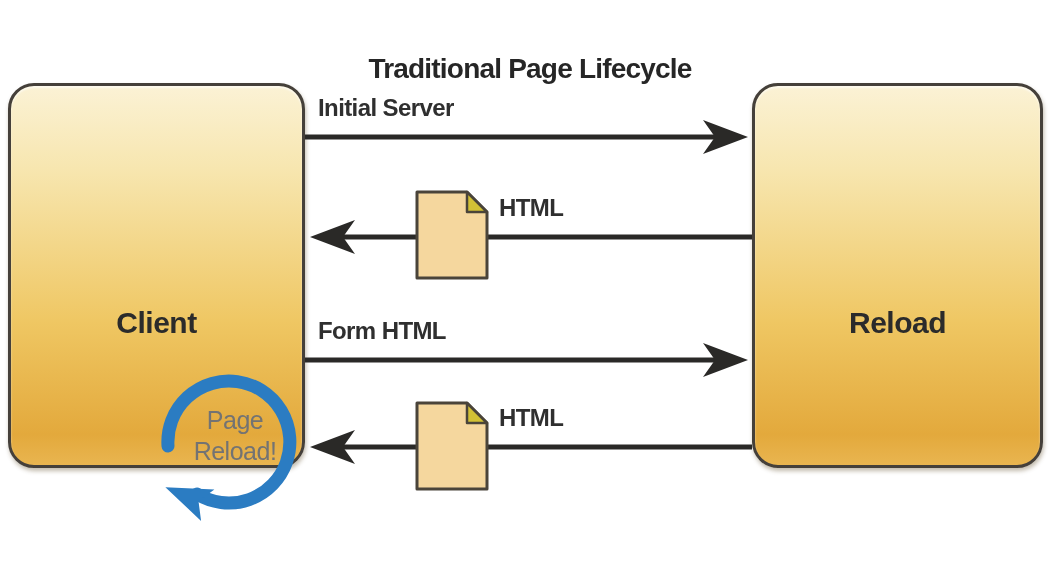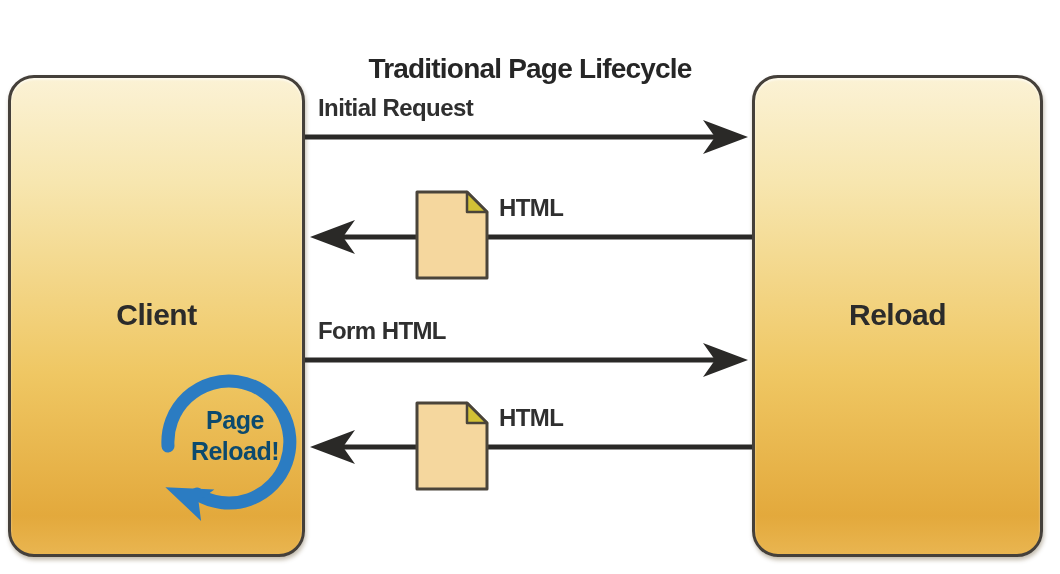--- a/index.html
+++ b/index.html
@@ -11,21 +11,21 @@
     font-family:"Liberation Sans", sans-serif;
   }
   .diagram-title{
     position:absolute;left:0;top:13px;width:1060px;
     text-align:center;
     font-size:28px;font-weight:700;letter-spacing:-0.8px;
     color:#262626;
     margin-top:40px;
   }
   .node-box{
-    position:absolute;top:75px;height:482px;
+    position:absolute;top:83px;height:385px;
     box-sizing:border-box;
     border:3px solid #45403a;
     border-radius:26px;
     background:linear-gradient(180deg,#fbf2d5 0%,#f7e6af 22%,#efc763 62%,#e3a93c 92%,#e9b550 100%);
     box-shadow:1px 3px 4px rgba(80,60,20,0.35), inset 0 2px 2px rgba(255,255,255,0.6);
   }
   .node-box.client{left:8px;width:297px;}
   .node-box.server{left:752px;width:291px;}
   .node-label{
     position:absolute;left:0;right:0;top:220px;
@@ -39,22 +39,22 @@
     font-size:24px;font-weight:700;letter-spacing:-0.6px;
     color:#2f2f2f;white-space:nowrap;
   }
   .flow-label.initial-request{left:318px;top:94px;}
   .flow-label.html-1{left:499px;top:194px;}
   .flow-label.form-post{left:318px;top:317px;}
   .flow-label.html-2{left:499px;top:404px;}
   .reload-text{
     position:absolute;left:170px;top:405px;width:130px;
     text-align:center;
-    font-size:25px;font-weight:700;letter-spacing:-0.5px;
-    color:#0c4a6e;line-height:31px;
+    font-size:25px;font-weight:400;letter-spacing:-0.5px;
+    color:#737373;line-height:31px;
   }
 </style>
 </head>
 <body>
 
 <div class="canvas">
 
   <div class="diagram-title">Traditional Page Lifecycle</div>
 
   <div class="node-box client">
@@ -106,21 +106,21 @@
     </g>
 
     <g>
       <path d="M 168 446 A 61 61 0 1 1 197 494" fill="none" stroke="#2b7cc2" stroke-width="13" stroke-linecap="round"></path>
       <g transform="translate(193,499) rotate(203)">
         <polygon points="30,0 -16,-17 -6,0 -16,17" fill="#2b7cc2"></polygon>
       </g>
     </g>
   </svg>
 
-  <div class="flow-label initial-request">Initial Request</div>
+  <div class="flow-label initial-request">Initial Server</div>
   <div class="flow-label html-1">HTML</div>
   <div class="flow-label form-post">Form HTML</div>
   <div class="flow-label html-2">HTML</div>
 
   <div class="reload-text">
     <div>Page</div>
     <div>Reload!</div>
   </div>
 
 </div>

